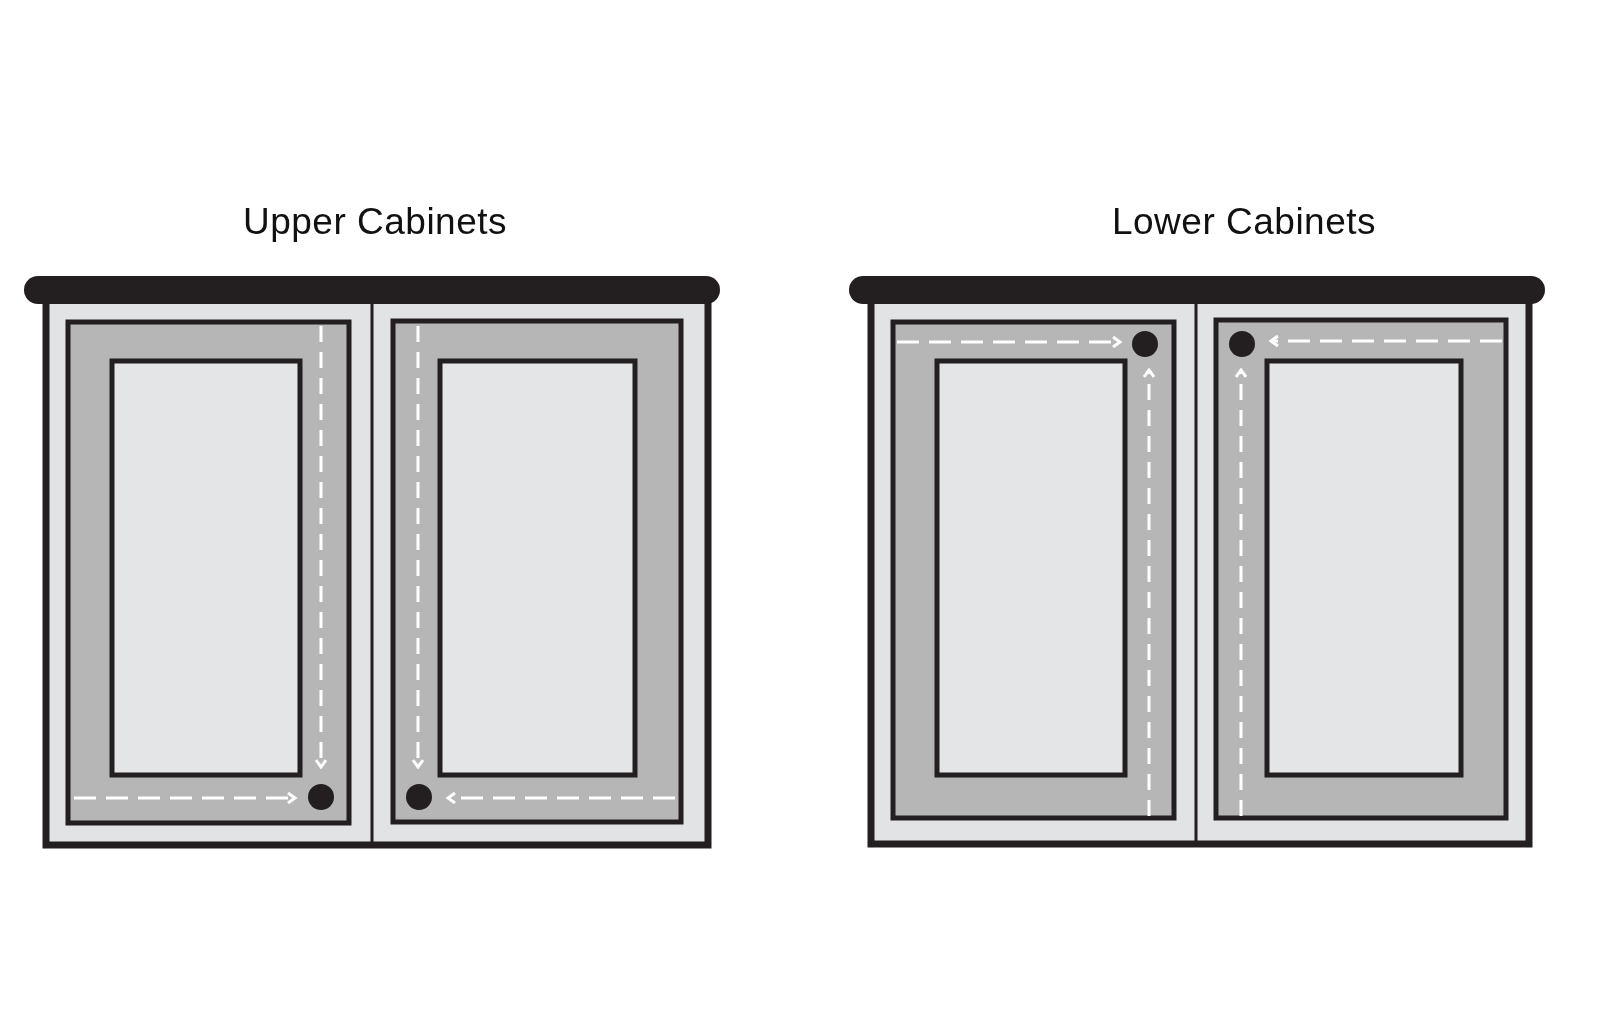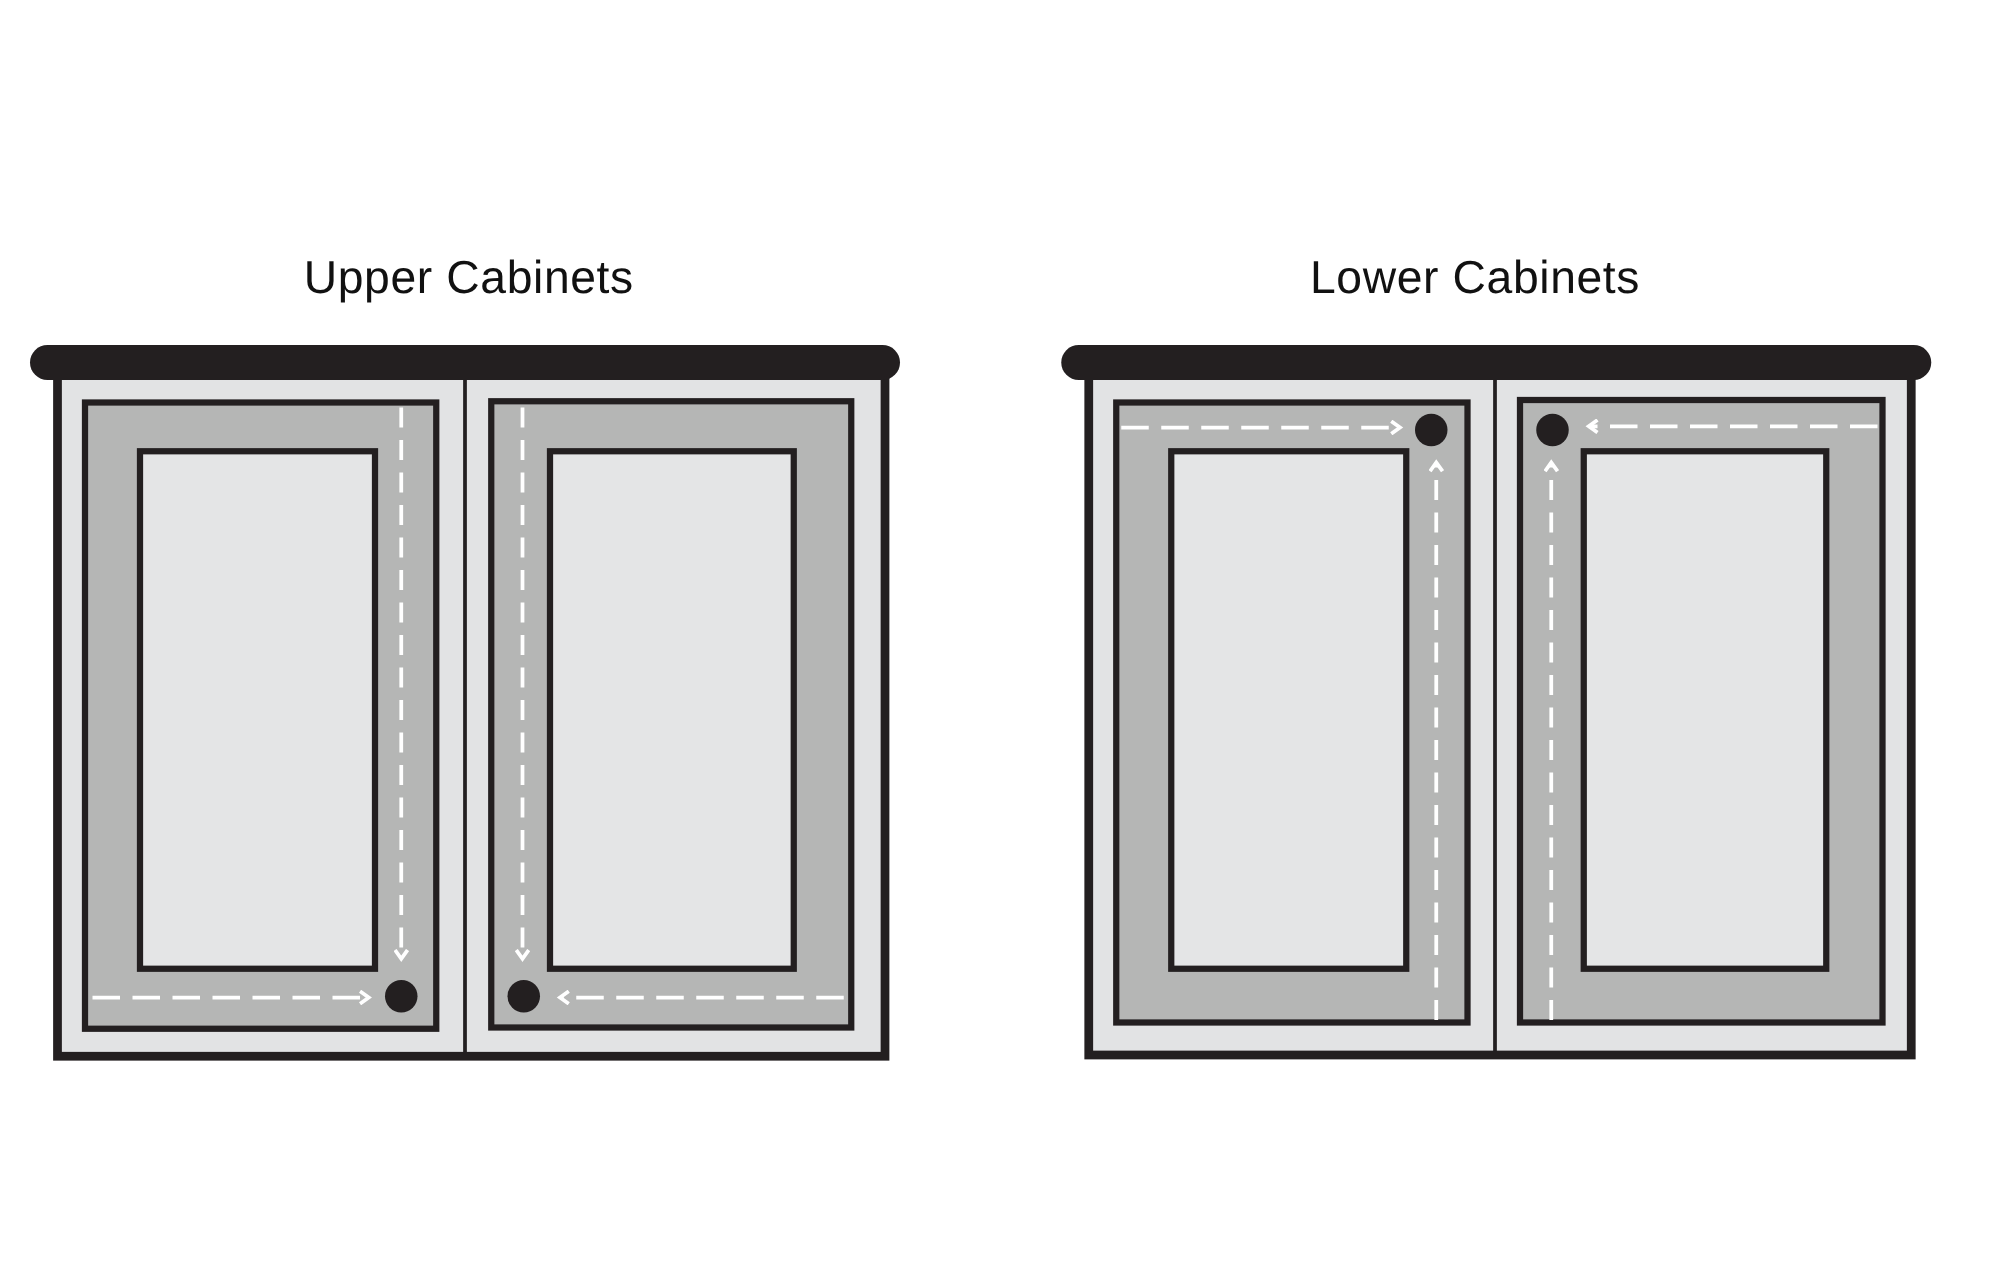--- a/index.html
+++ b/index.html
@@ -4,21 +4,21 @@
 <style>
   html, body { margin: 0; padding: 0; background: #ffffff; }
   body { width: 1600px; height: 1025px; position: relative; overflow: hidden; font-family: "Liberation Sans", "DejaVu Sans", sans-serif; }
   .title { position: absolute; top: 172px; font-size: 37px; color: #111111; text-align: center; width: 700px; letter-spacing: 0.5px; margin-top: 29px; }
   svg { position: absolute; left: 0; top: 0; }
 </style>
 </head>
 <body>
 
 <div class="title" style="left:25px;">Upper Cabinets</div>
-<div class="title" style="left:830px;">Lower Cabinets</div>
+<div class="title" style="left:894px;">Lower Cabinets</div>
 
 <svg width="1600" height="1025" viewBox="0 0 1600 1025" xmlns="http://www.w3.org/2000/svg">
   <defs>
     <marker id="ah" markerWidth="12" markerHeight="12" refX="8" refY="6" orient="auto" markerUnits="userSpaceOnUse">
       <path d="M1,1 L8,6 L1,11" fill="none" stroke="#ffffff" stroke-width="3"></path>
     </marker>
   </defs>
 
   <g>
 

